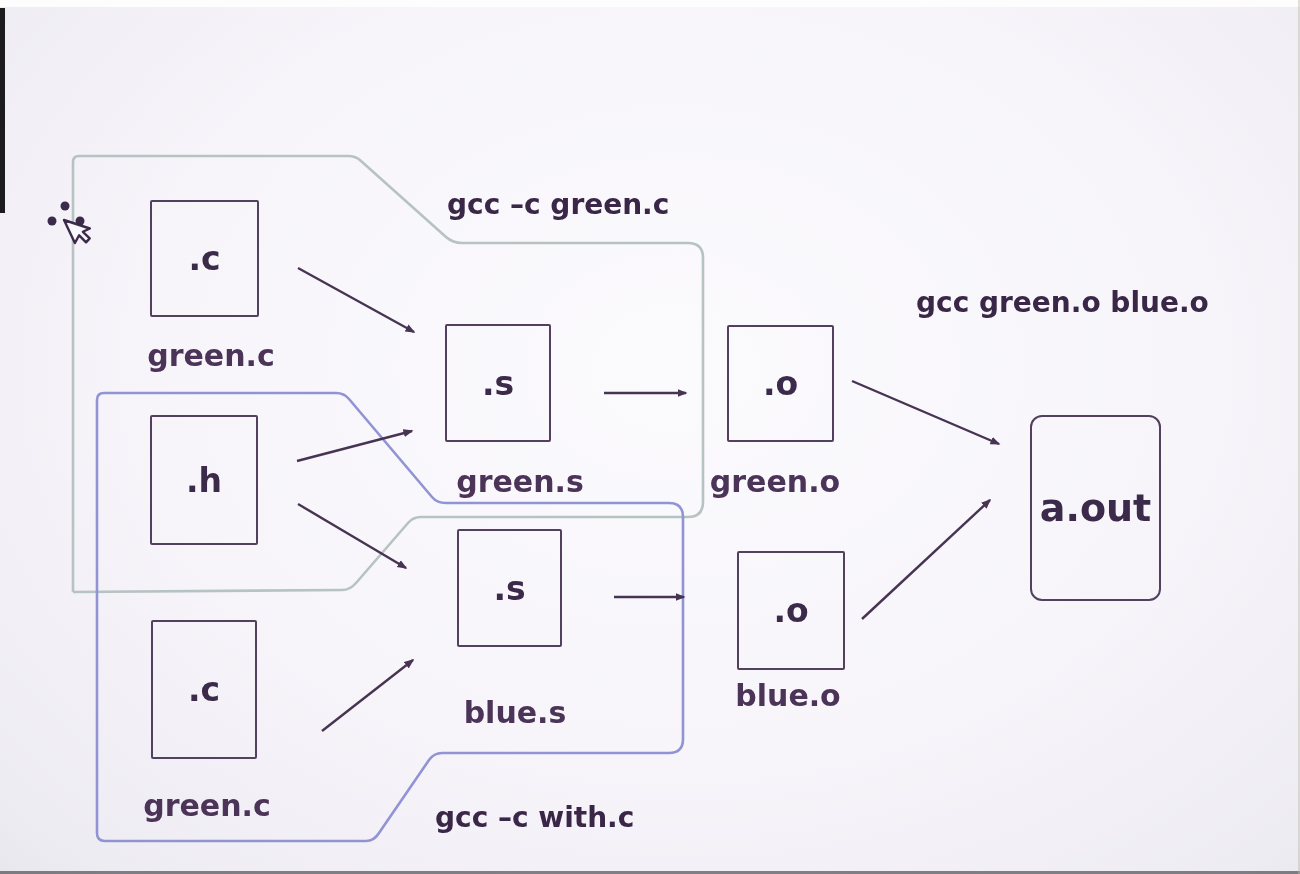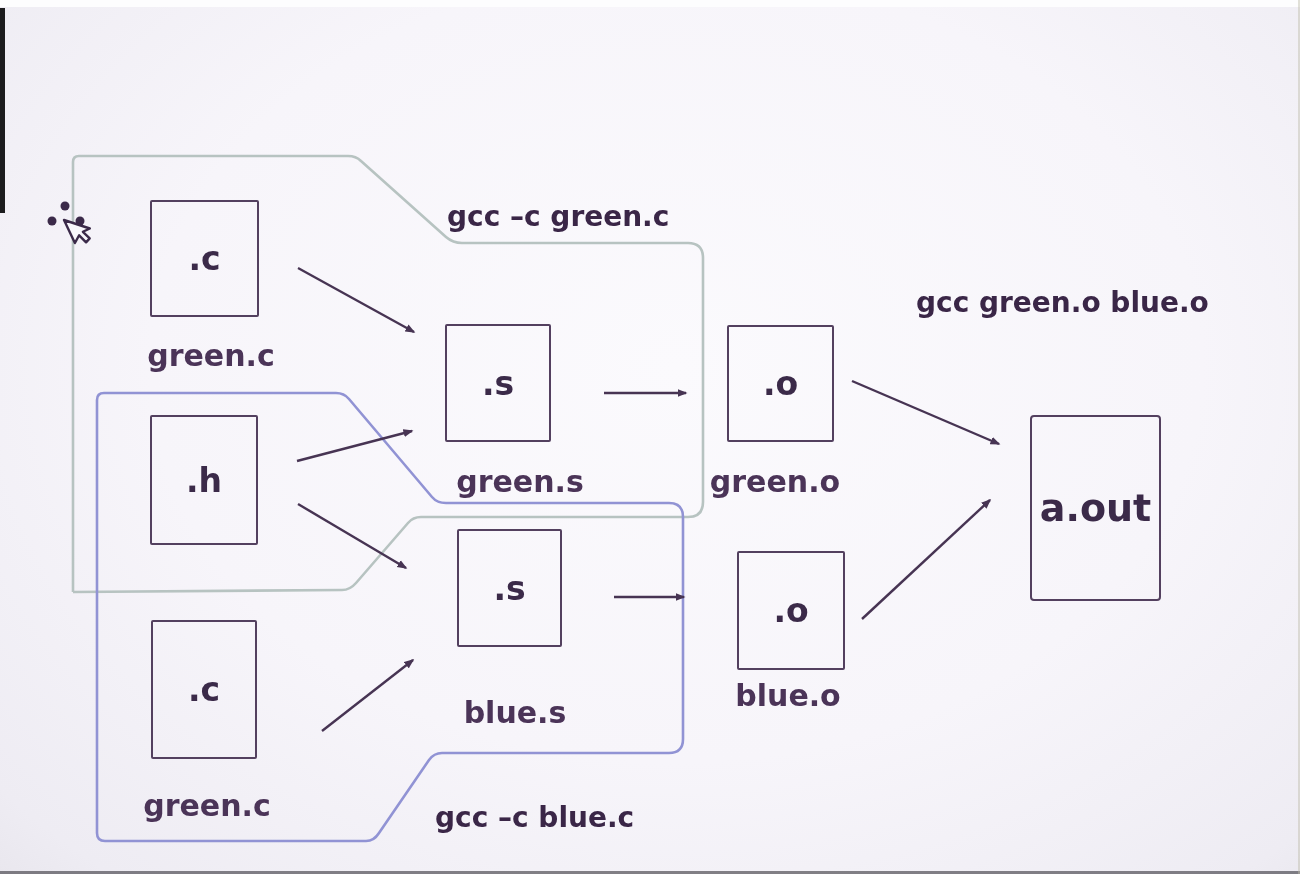--- a/index.html
+++ b/index.html
@@ -19,36 +19,36 @@
     display:flex;align-items:center;justify-content:center;
     font-size:33px;font-weight:bold;color:#3b2a49;background:transparent;
   }
   #box-green-c{left:150px;top:200px;width:105px;height:113px;}
   #box-common-h{left:150px;top:415px;width:104px;height:126px;}
   #box-blue-c{left:151px;top:620px;width:102px;height:135px;}
   #box-green-s{left:445px;top:324px;width:102px;height:114px;}
   #box-blue-s{left:457px;top:529px;width:101px;height:114px;}
   #box-green-o{left:727px;top:325px;width:103px;height:113px;}
   #box-blue-o{left:737px;top:551px;width:104px;height:115px;}
-  #box-aout{left:1030px;top:415px;width:127px;height:182px;font-size:38px;border-radius:4px;}
+  #box-aout{left:1030px;top:415px;width:127px;height:182px;font-size:38px;border-radius:12px;}
   .filelabel{
     position:absolute;transform:translateX(-50%);
     font-size:30px;font-weight:bold;color:#4b3458;white-space:nowrap;
   }
   #label-green-c{left:211px;top:338px;}
   #label-common-h{left:212px;top:563px;}
   #label-blue-c{left:207px;top:788px;}
   #label-green-s{left:504px;top:464px;margin-left:16px;}
   #label-blue-s{left:515px;top:679px;margin-top:16px;}
   #label-green-o{left:775px;top:464px;}
   #label-blue-o{left:788px;top:678px;}
   .cmd{
     position:absolute;font-size:28px;font-weight:bold;color:#3a2647;white-space:nowrap;
   }
-  #cmd-green{left:447px;top:188px;margin-top:12px;}
+  #cmd-green{left:447px;top:188px;}
   #cmd-link{left:906px;top:286px;margin-left:10px;}
   #cmd-blue{left:435px;top:801px;}
   #edge-left{left:0;top:8px;width:5px;height:205px;background:#1c1c1e;}
   #edge-top{left:0;top:0;width:100%;height:7px;background:#fdfdfe;}
   #edge-bottom{left:0;bottom:0;width:100%;height:3px;background:rgba(35,32,40,0.55);}
   #edge-right{right:0;top:0;width:2px;height:100%;background:rgba(190,188,170,0.45);}
 </style>
 </head>
 <body>
 
@@ -115,17 +115,17 @@
 
   <div id="label-green-c" class="filelabel">green.c</div>
   <div id="label-blue-c" class="filelabel">green.c</div>
   <div id="label-green-s" class="filelabel">green.s</div>
   <div id="label-blue-s" class="filelabel">blue.s</div>
   <div id="label-green-o" class="filelabel">green.o</div>
   <div id="label-blue-o" class="filelabel">blue.o</div>
 
   <div id="cmd-green" class="cmd">gcc –c green.c</div>
   <div id="cmd-link" class="cmd">gcc green.o blue.o</div>
-  <div id="cmd-blue" class="cmd">gcc –c blue.c</div>
+  <div id="cmd-blue" class="cmd">gcc –c with.c</div>
 
   <div id="edge-bottom" class="abs"></div>
   <div id="edge-right" class="abs"></div>
 </div>
 
 </body></html>

